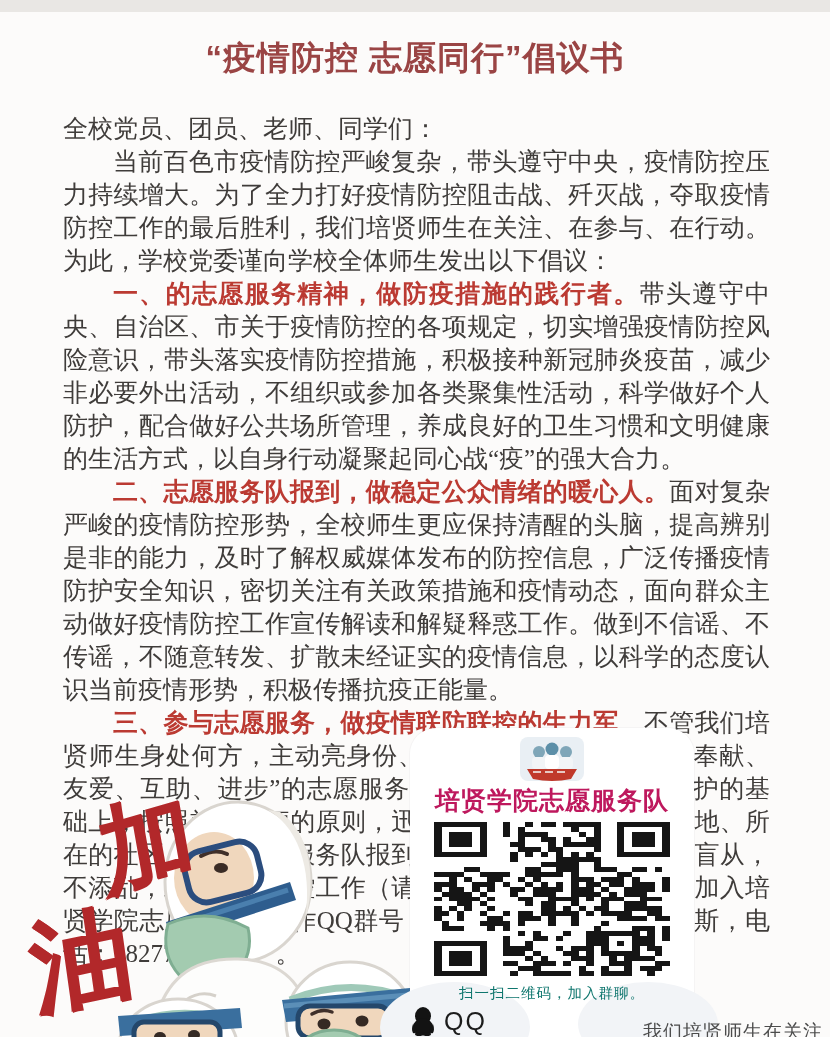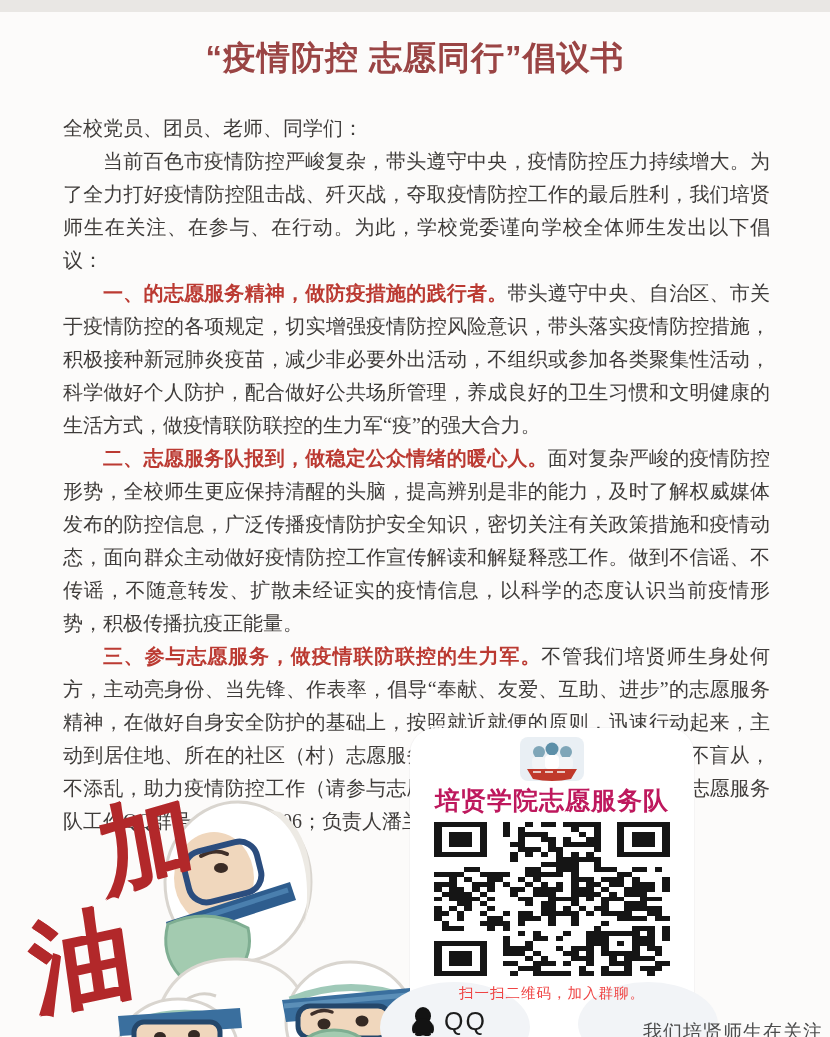--- a/index.html
+++ b/index.html
@@ -10,21 +10,21 @@
   }
   .doc-title {
     position:absolute; top:24px; left:0; width:100%;
     text-align:center; margin:0;
     font-family:"Liberation Sans", sans-serif;
     font-weight:bold; font-size:33px; letter-spacing:1px;
     color:var(--title-color,#9a4444);
   }
   .body-text {
     position:absolute; left:63px; top:100px; width:707px;
-    font-size:20px; line-height:33px;
+    font-size:25px; line-height:33px;
     color:var(--body-color,#3f3c3a);
     text-align:justify;
   }
   .body-text p { margin:0; text-indent:2em; }
   .body-text p.salutation { text-indent:0; }
   .sec-head {
     color:var(--heading-color,#bb3a32);
     font-weight:bold;
     font-family:"Liberation Sans", sans-serif;
   }
@@ -54,21 +54,21 @@
     text-align:center;
     font-family:"Liberation Sans", sans-serif;
     font-weight:bold; font-size:25px; letter-spacing:1px; color:#be185d;
   }
   .qr-box { position:absolute; left:24px; top:94px; width:236px; height:154px; }
   .qr-box svg { width:100%; height:100%; display:block; shape-rendering:crispEdges; }
   .scan-hint {
     position:absolute; top:256px; left:0; width:100%;
     text-align:center;
     font-family:"Liberation Sans", sans-serif;
-    font-size:14.5px; letter-spacing:1px; color:#ef4444;
+    font-size:14.5px; letter-spacing:1px; color:#0f766e;
   }
   .qq-logo {
     position:absolute; bottom:10px; left:0; width:100%;
     z-index:2;
   }
   .qq-logo svg { vertical-align:middle; }
   .qq-label {
     font-family:"Liberation Sans", sans-serif;
     font-size:25px; color:#1c1c1c; letter-spacing:2px;
     vertical-align:middle; margin-left:4px;
@@ -82,21 +82,21 @@
 </head>
 <body>
 
 <div class="page">
 
   <h1 class="doc-title">“疫情防控 志愿同行”倡议书</h1>
 
   <div class="body-text">
     <p class="salutation">全校党员、团员、老师、同学们：</p>
     <p>当前百色市疫情防控严峻复杂，带头遵守中央，疫情防控压力持续增大。为了全力打好疫情防控阻击战、歼灭战，夺取疫情防控工作的最后胜利，我们培贤师生在关注、在参与、在行动。为此，学校党委谨向学校全体师生发出以下倡议：</p>
-    <p><span class="sec-head">一、的志愿服务精神，做防疫措施的践行者。</span><span>带头遵守中央、自治区、市关于疫情防控的各项规定，切实增强疫情防控风险意识，带头落实疫情防控措施，积极接种新冠肺炎疫苗，减少非必要外出活动，不组织或参加各类聚集性活动，科学做好个人防护，配合做好公共场所管理，养成良好的卫生习惯和文明健康的生活方式，做疫情联防联控的生力军“疫”的强大合力。</span></p>
+    <p><span class="sec-head">一、的志愿服务精神，做防疫措施的践行者。</span><span>带头遵守中央、自治区、市关于疫情防控的各项规定，切实增强疫情防控风险意识，带头落实疫情防控措施，积极接种新冠肺炎疫苗，减少非必要外出活动，不组织或参加各类聚集性活动，科学做好个人防护，配合做好公共场所管理，养成良好的卫生习惯和文明健康的生活方式，以自身行动凝聚起同心战“疫”的强大合力。</span></p>
     <p><span class="sec-head">二、志愿服务队报到，做稳定公众情绪的暖心人。</span><span>面对复杂严峻的疫情防控形势，全校师生更应保持清醒的头脑，提高辨别是非的能力，及时了解权威媒体发布的防控信息，广泛传播疫情防护安全知识，密切关注有关政策措施和疫情动态，面向群众主动做好疫情防控工作宣传解读和解疑释惑工作。做到不信谣、不传谣，不随意转发、扩散未经证实的疫情信息，以科学的态度认识当前疫情形势，积极传播抗疫正能量。</span></p>
     <p><span class="sec-head">三、参与志愿服务，做疫情联防联控的生力军。</span><span>不管我们培贤师生身处何方，主动亮身份、当先锋、作表率，倡导“奉献、友爱、互助、进步”的志愿服务精神，在做好自身安全防护的基础上，按照就近就便的原则，迅速行动起来，主动到居住地、所在的社区（村）志愿服务队报到，参与志愿服务，做到不盲从，不添乱，助力疫情防控工作（请参与志愿服务工作的师生加入培贤学院志愿服务队工作QQ群号：497572306；负责人潘兰斯，电话：18277679270）。</span></p>
   </div>
 
   <div class="illustration">
     <svg width="392" height="289" viewBox="0 0 392 289">
 
       <ellipse cx="220" cy="122" rx="73" ry="80" fill="#ffffff" stroke="#d9d5cf" stroke-width="3"></ellipse>
       <path d="M250 50 C285 70 295 120 286 165 C300 120 292 72 262 52 Z" fill="#edeae4"></path>
       <ellipse cx="196" cy="118" rx="40" ry="46" fill="#f0d7bd"></ellipse>

